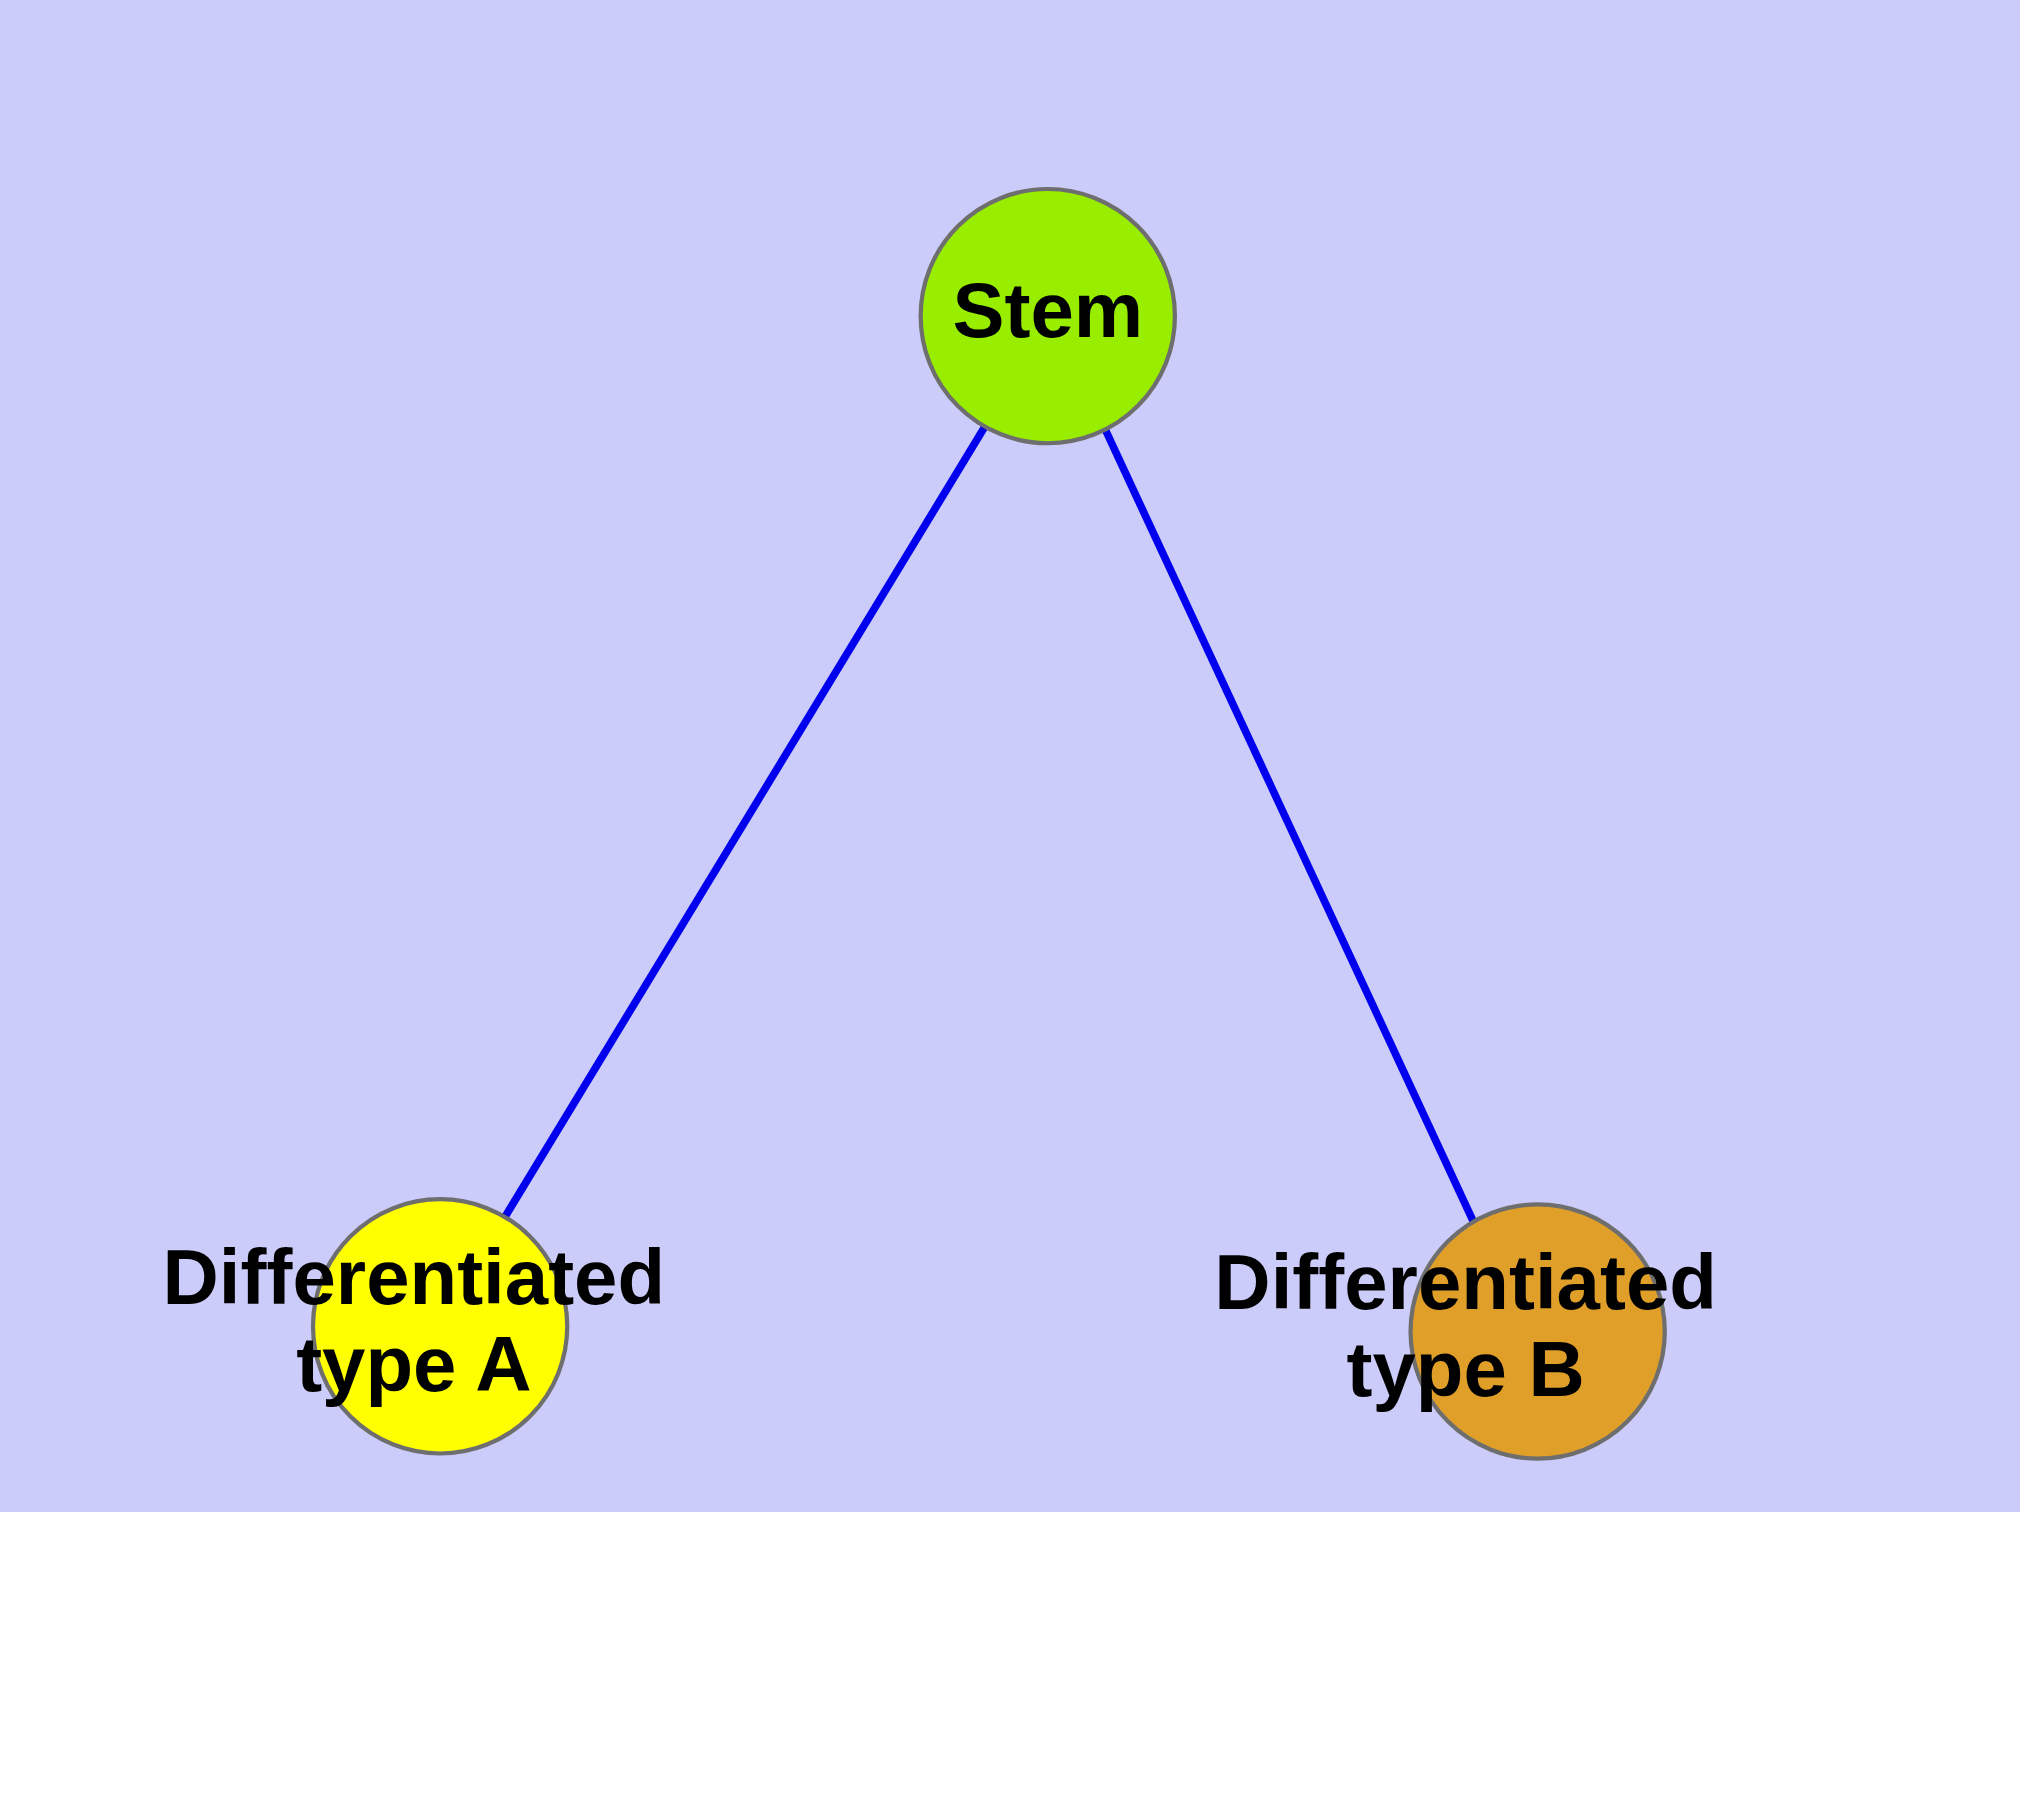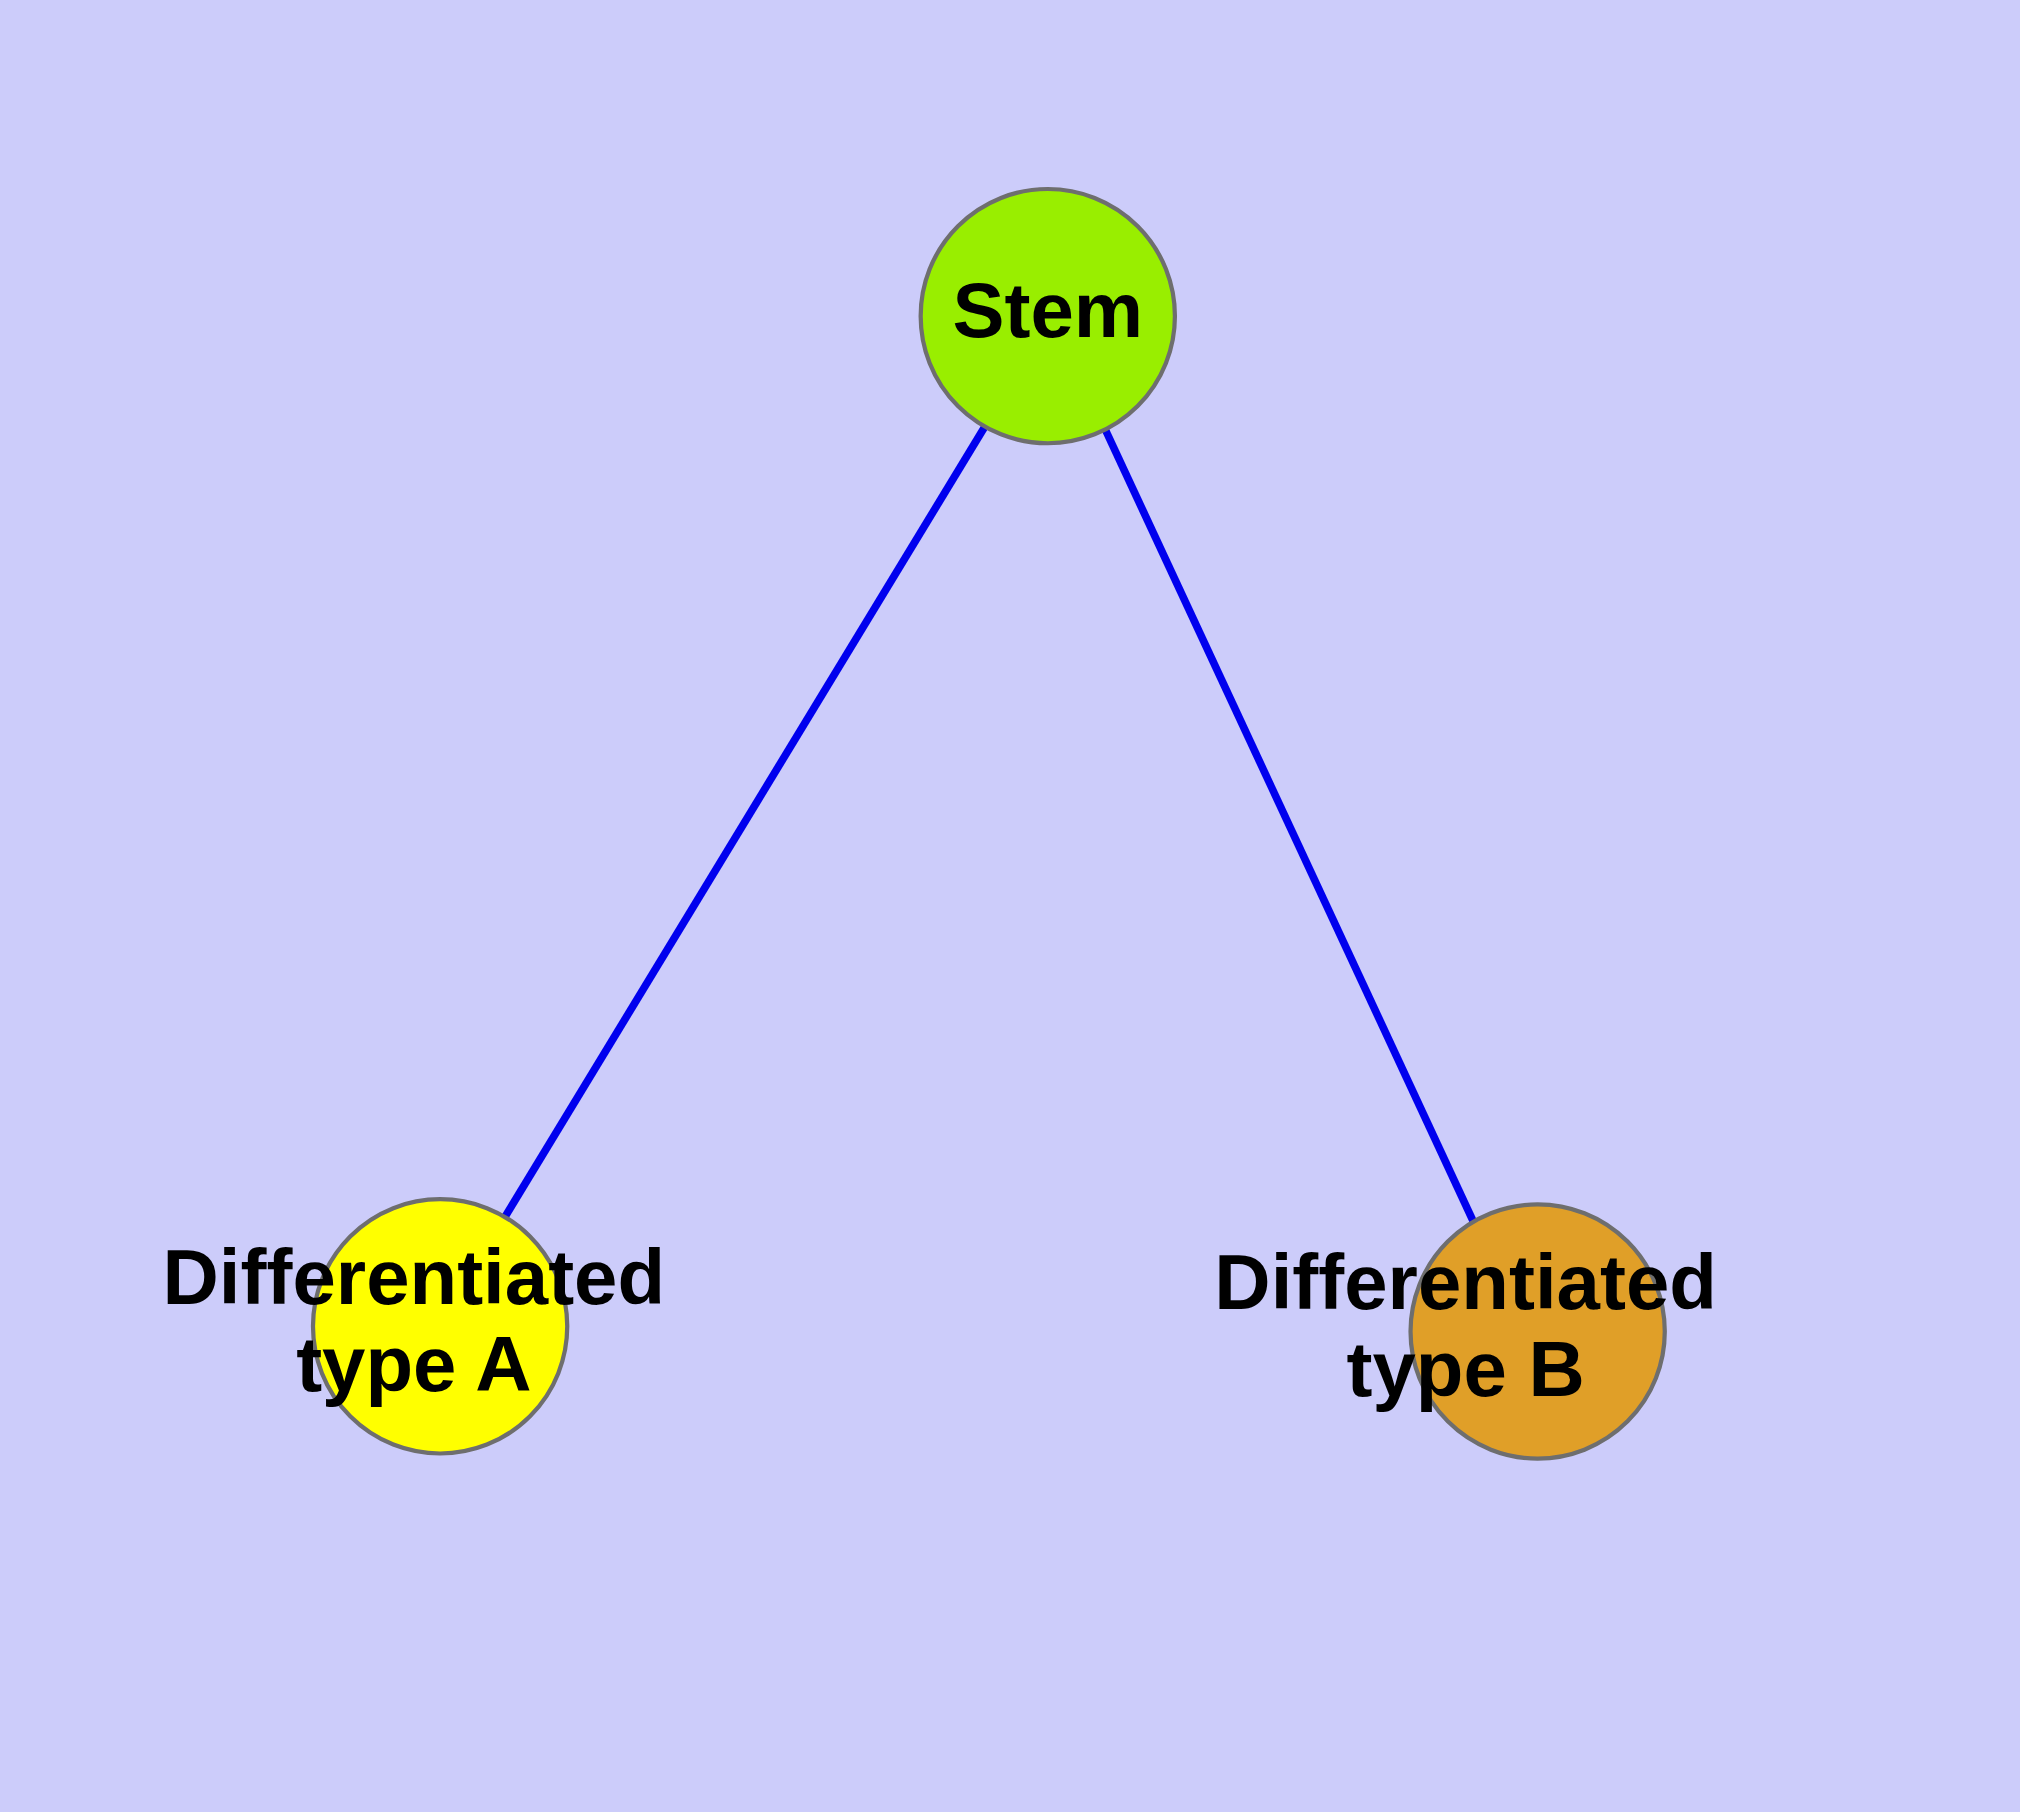--- a/index.html
+++ b/index.html
@@ -30,21 +30,21 @@
     font-weight: bold;
     fill: #000000;
     text-anchor: middle;
     dominant-baseline: middle;
     white-space: pre;
   }
 </style>
 </head>
 <body>
 
-<div id="canvas" style="width: 2021px; height: 1812px; background: rgb(204, 204, 250); text-decoration: underline;">
+<div id="canvas" style="width: 2021px; height: 1512px; background: rgb(204, 204, 250); text-decoration: underline;">
   <svg id="graph-svg" viewBox="0 0 2384 2138" xmlns="http://www.w3.org/2000/svg" style="width: 2021px; height: 1812px;">
     <g id="edges-layer">
         <line x1="1162" y1="503" x2="596" y2="1435" stroke="#0000ee" stroke-width="9" stroke-linecap="butt"></line>
         <line x1="1303" y1="505" x2="1738" y2="1441" stroke="#0000ee" stroke-width="9" stroke-linecap="butt"></line>
       </g>
     <g id="nodes-layer">
         <circle cx="1236" cy="373" r="150" fill="#99ee00" stroke="#6e6e6e" stroke-width="5"></circle>
         <circle cx="519" cy="1565" r="150" fill="#ffff00" stroke="#6e6e6e" stroke-width="5"></circle>
         <circle cx="1814" cy="1571" r="150" fill="#e09f28" stroke="#6e6e6e" stroke-width="5"></circle>
       </g>

